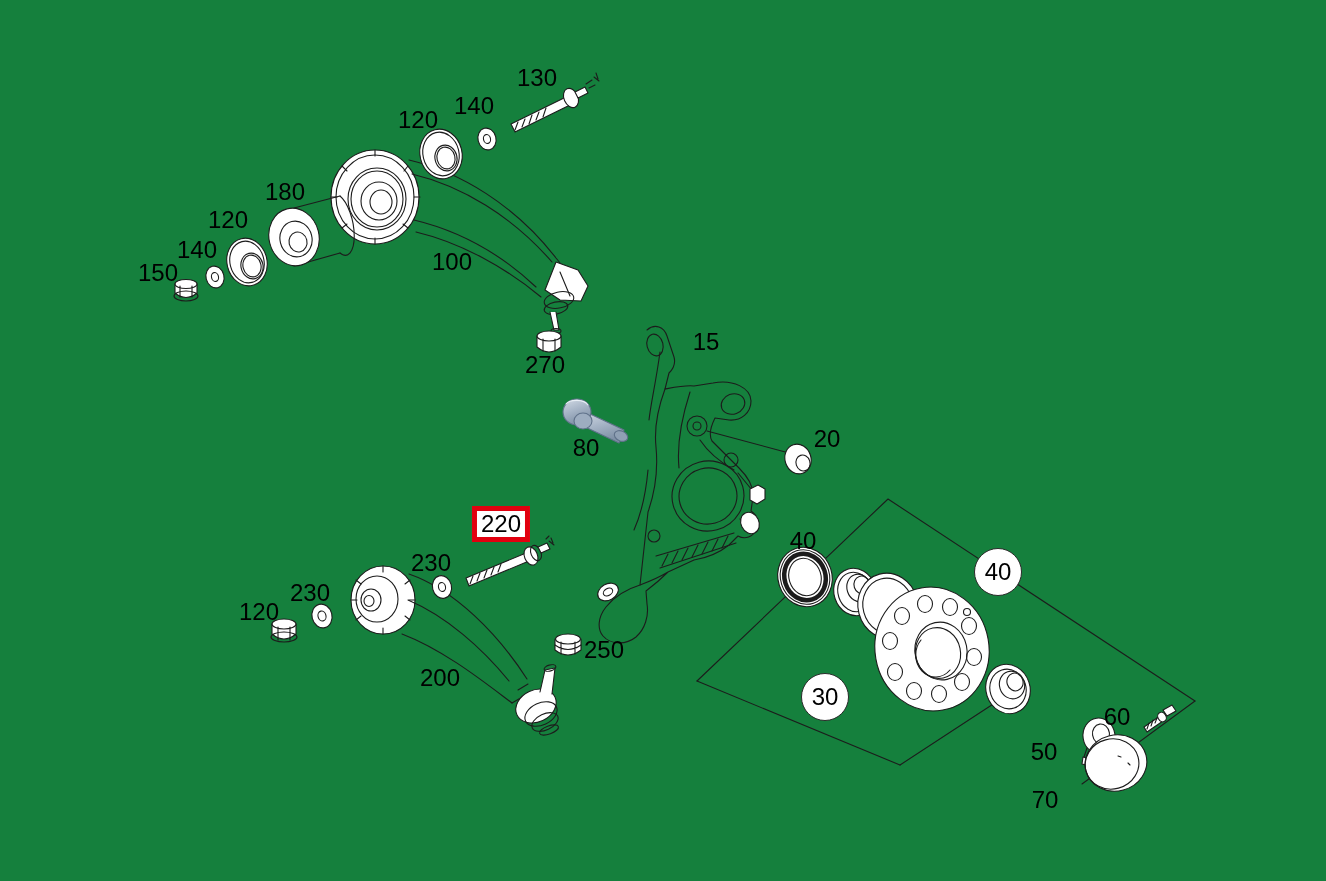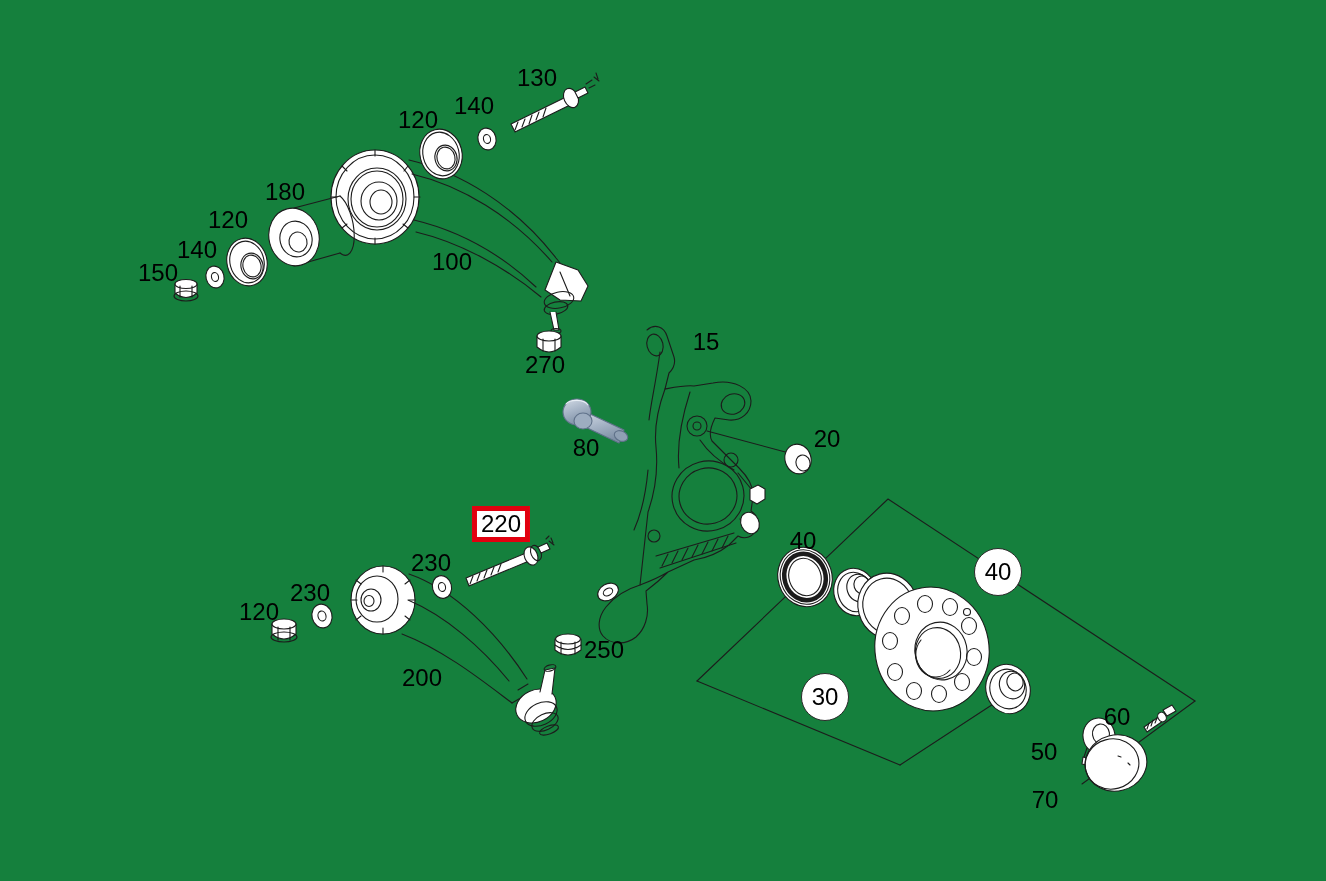--- a/index.html
+++ b/index.html
@@ -268,17 +268,17 @@
   <div class="lbl" style="left:803px;top:541px">40</div>
   <div class="lbl circled" style="left:998px;top:572px">40</div>
   <div class="lbl circled" style="left:825px;top:697px">30</div>
   <div class="lbl" style="left:1044px;top:752px">50</div>
   <div class="lbl" style="left:1117px;top:717px">60</div>
   <div class="lbl" style="left:1045px;top:800px">70</div>
   <div class="lbl boxed" style="left:501px;top:524px">220</div>
   <div class="lbl" style="left:431px;top:563px">230</div>
   <div class="lbl" style="left:310px;top:593px">230</div>
   <div class="lbl" style="left:259px;top:612px">120</div>
-  <div class="lbl" style="left:422px;top:678px">200</div>
+  <div class="lbl" style="left:440px;top:678px">200</div>
   <div class="lbl" style="left:604px;top:650px">250</div>
 </div>
 
 </div>
 
 </body></html>

